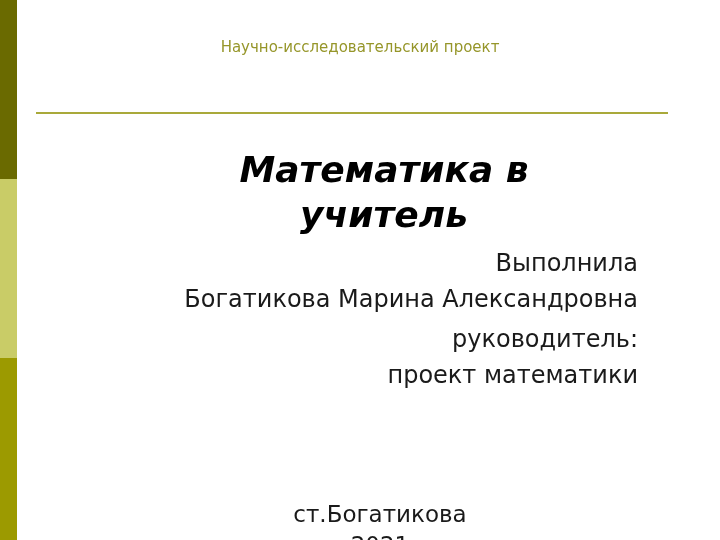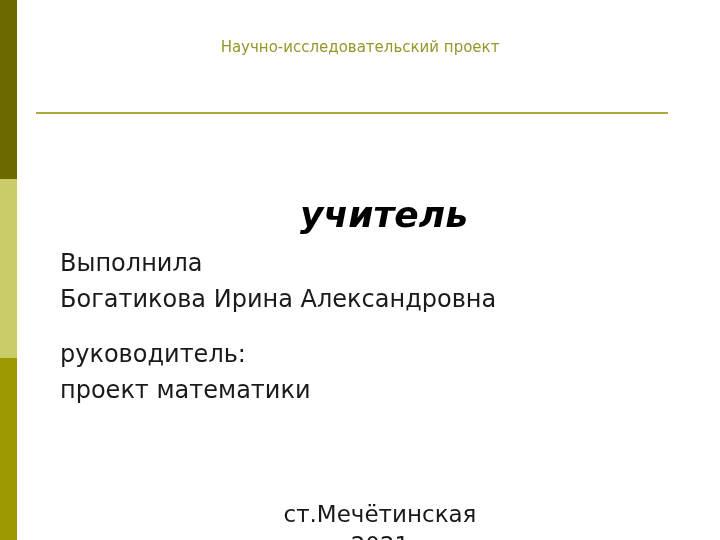--- a/index.html
+++ b/index.html
@@ -63,28 +63,28 @@
     line-height: 45px;
     font-weight: bold;
     font-style: italic;
     color: var(--title-text);
   }
 
   
   .byline {
     position: absolute;
     top: 245px;
-    left: 60px;
+    left: 48px;
     right: 65px;
-    text-align: left;
+    text-align: right;
     font-size: 24px;
     line-height: 36px;
     color: var(--body-text);
   }
-  .byline .gap { margin-top: 19px; }
+  .byline .gap { margin-top: 4px; }
 
   
   .footer {
     position: absolute;
     top: 499px;
     left: 40px;
     width: 680px;
     text-align: center;
     font-size: 23px;
     line-height: 31px;
@@ -99,27 +99,27 @@
   <div class="accent-bar">
     <div class="accent-seg seg-dark"></div>
     <div class="accent-seg seg-light"></div>
     <div class="accent-seg seg-mid"></div>
   </div>
 
   <div class="header-label">Научно-исследовательский проект</div>
 
   <div class="rule"></div>
 
-  <h1 class="title"><br><span>учитель</span></h1>
+  <h1 class="title"><span>Математика в</span><br><span>учитель</span></h1>
 
   <div class="byline">
     <div>Выполнила</div>
-    <div>Богатикова Ирина Александровна</div>
+    <div>Богатикова Марина Александровна</div>
     <div class="gap">руководитель:</div>
     <div>проект математики</div>
   </div>
 
   <div class="footer">
-    <div>ст.Мечётинская</div>
+    <div>ст.Богатикова</div>
     <div>2021</div>
   </div>
 
 </div>
 
 </body></html>

